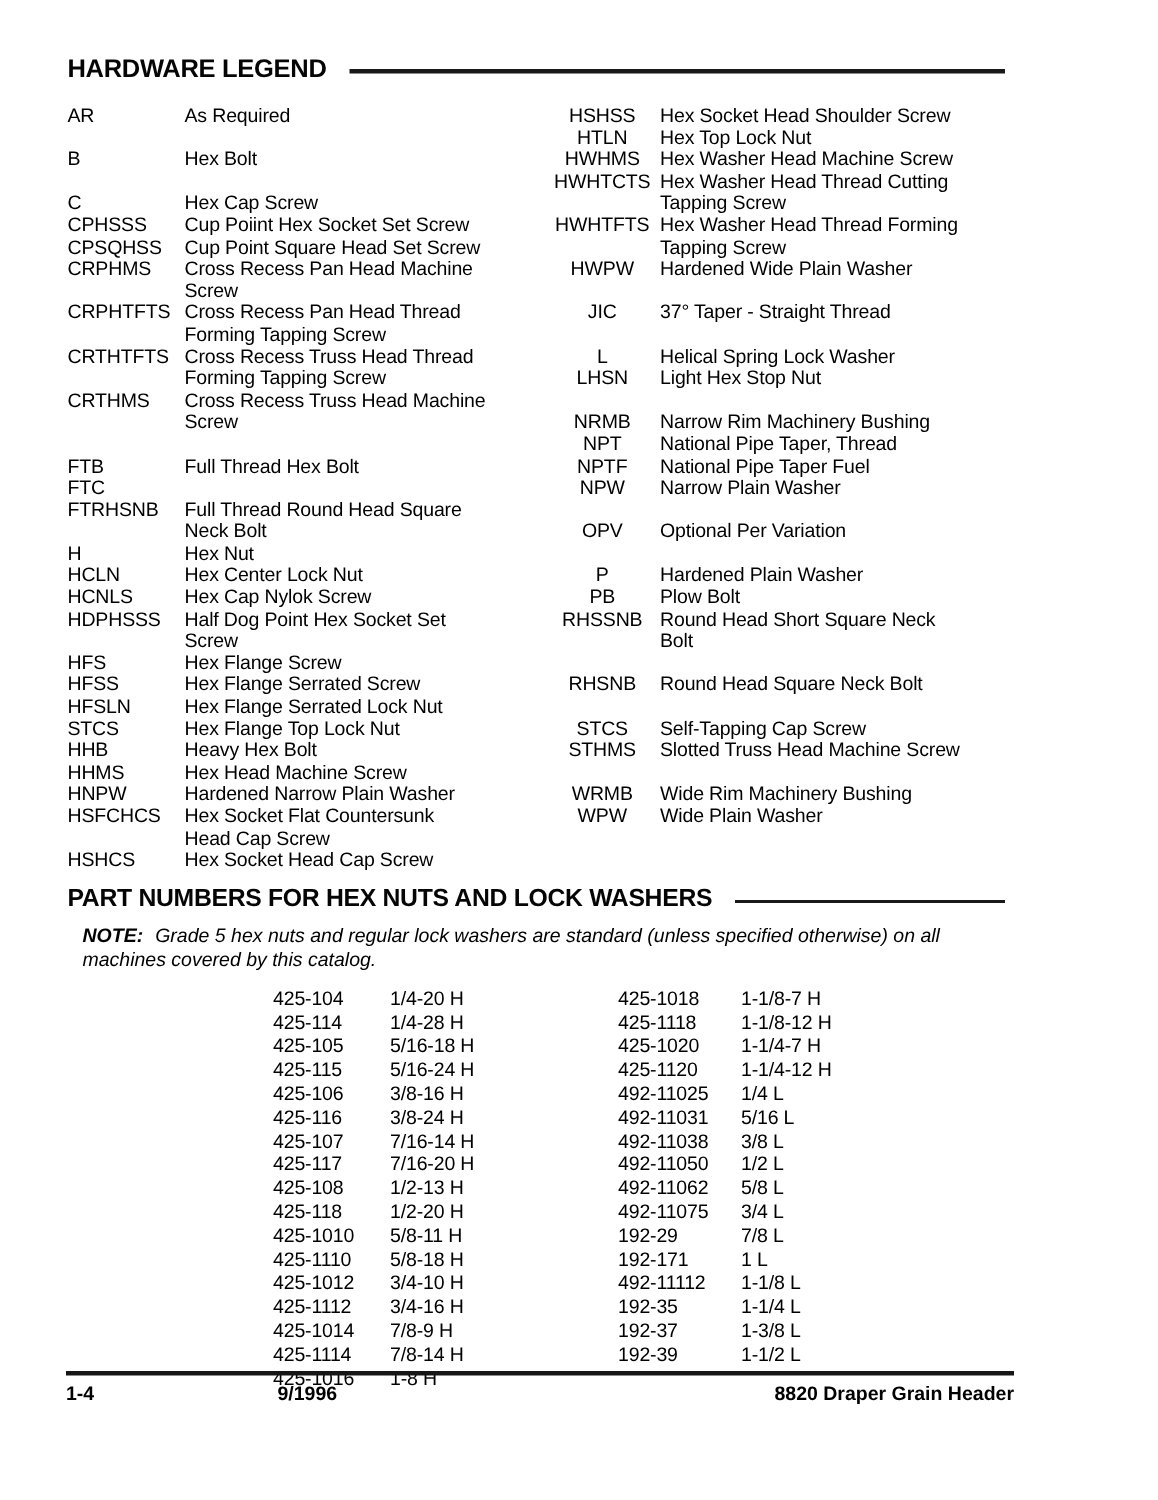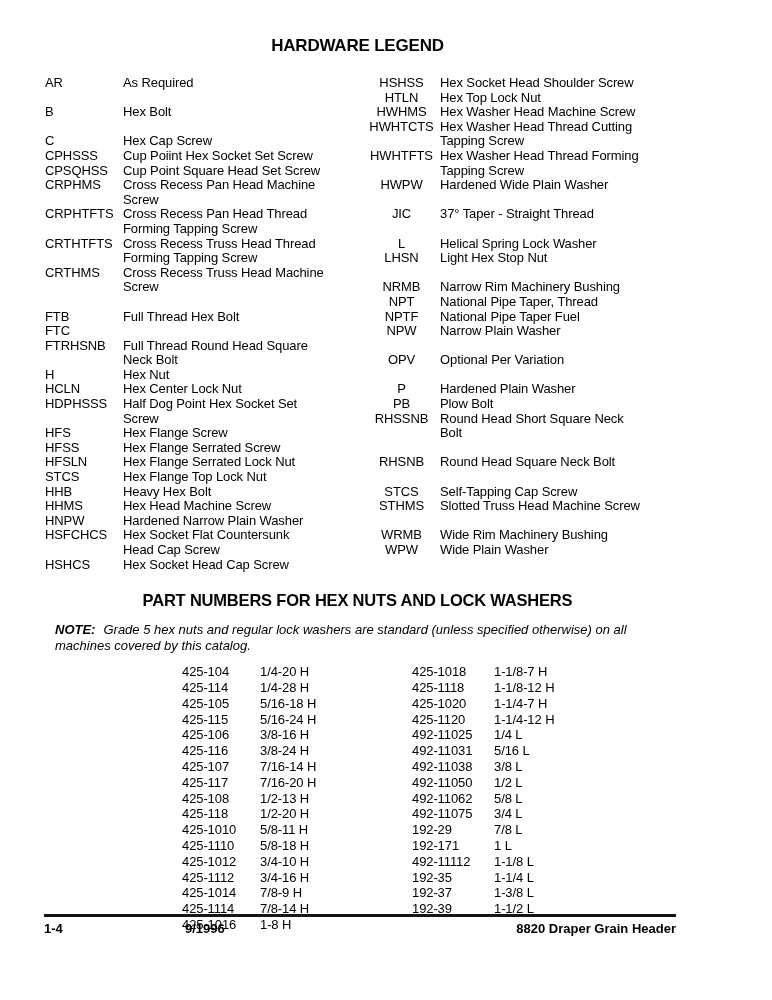--- a/index.html
+++ b/index.html
@@ -7,21 +7,21 @@
   .page {
     position:relative;
     width:772px; height:1000px;
     background:#ffffff;
     font-family:"Liberation Sans", sans-serif;
     color:#000;
     overflow:hidden;
   }
   .content { padding:36px 0 0 45px; width:670px; }
 
-  .section-heading { display:flex; align-items:center;flex-direction:column; }
+  .section-heading { display:flex; align-items:center; }
   .section-heading h1 {
     font-size:17px; font-weight:bold; letter-spacing:-0.2px;
     white-space:nowrap; color:#050505;
   }
   .section-heading .rule {
     flex:1; border-top:3px solid #191919; margin-left:15px; margin-top:3px;
   }
   .section-heading.h2 h1 { font-size:16.5px; }
   .section-heading.h2 .rule { border-top-width:2px; }
 
@@ -29,21 +29,21 @@
   .legend { display:flex; margin-top:14px; font-size:13px; line-height:14.6px; letter-spacing:-0.1px; }
   .legend-col.left  { width:318px; flex-shrink:0; }
   .legend-col.right { flex:1; }
   .legend-row { display:flex; }
   .legend-row.gap { margin-top:14.6px; }
   .legend-row .abbr { width:78px; flex-shrink:0; }
   .legend-col.right .legend-row .abbr { width:77px;text-align:center; }
   .legend-row .def { flex:1; white-space:pre-line; }
 
   
-  .pn-heading { margin-top:19px; }
+  .pn-heading { margin-top:9px; }
   .note {
     margin-top:7px; padding-left:10px;
     font-style:italic; font-size:13px; line-height:16px; width:660px;
   }
   .note .note-label { font-weight:bold; padding-right:8px; }
   .note .note-body { white-space:pre-line; }
 
   .parts { display:flex; margin-top:10px; font-size:13px; line-height:15.8px; letter-spacing:-0.1px; }
   .parts-col.left  { margin-left:137px; width:230px; flex-shrink:0; }
   .parts-col.right { flex:1; }
@@ -143,20 +143,24 @@
           <div class="legend-row">
             <span class="abbr">H</span>
             <span class="def">Hex Nut</span>
           </div>
 
           <div class="legend-row">
             <span class="abbr">HCLN</span>
             <span class="def">Hex Center Lock Nut</span>
           </div>
 
+          <div class="legend-row">
+            <span class="abbr">HCNLS</span>
+            <span class="def">Hex Cap Nylok Screw</span>
+          </div>
 
           <div class="legend-row">
             <span class="abbr">HDPHSSS</span>
             <span class="def">Half Dog Point Hex Socket Set
 Screw</span>
           </div>
 
           <div class="legend-row">
             <span class="abbr">HFS</span>
             <span class="def">Hex Flange Screw</span>

